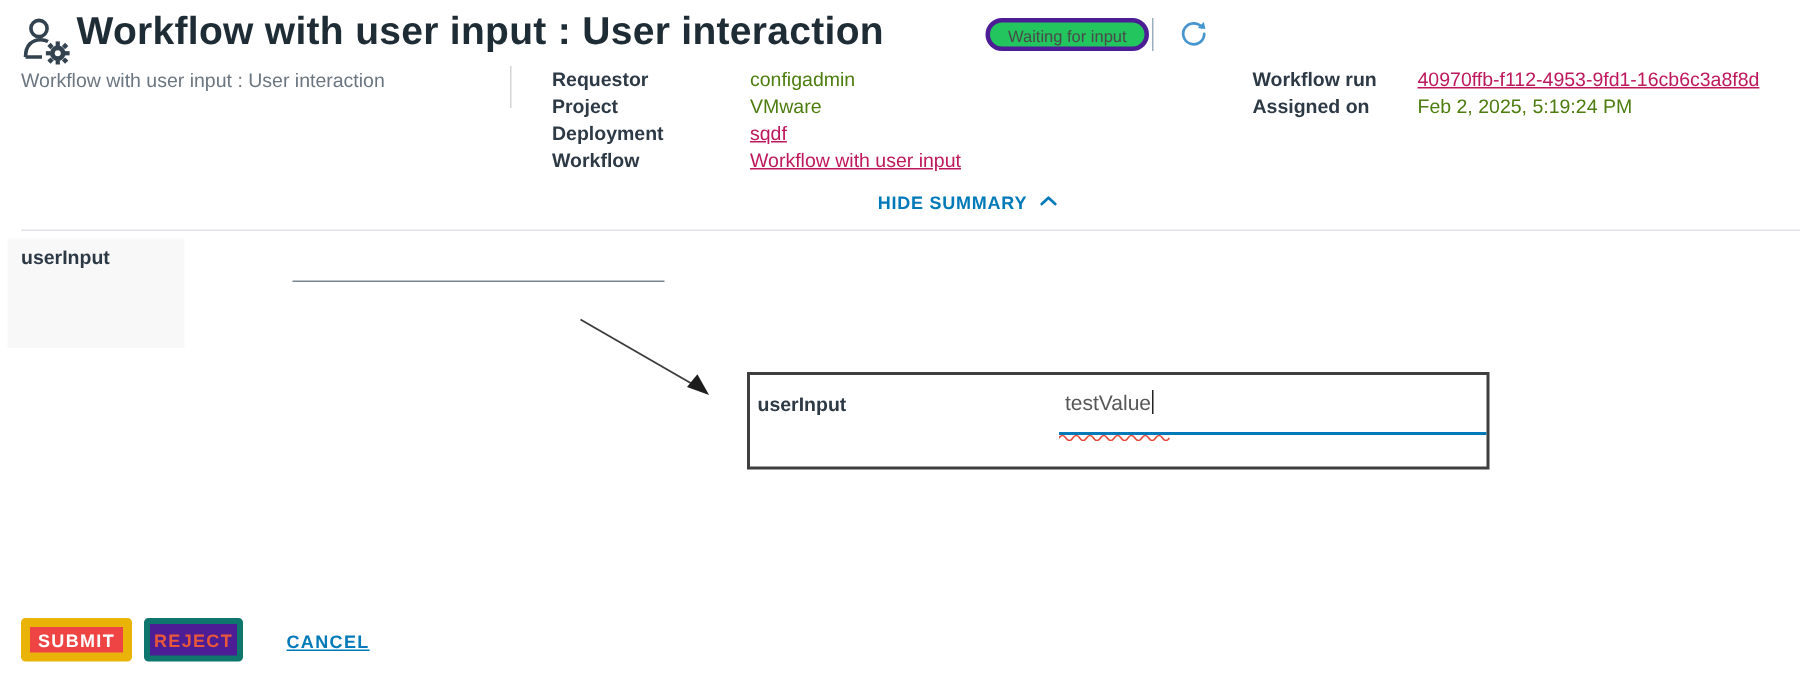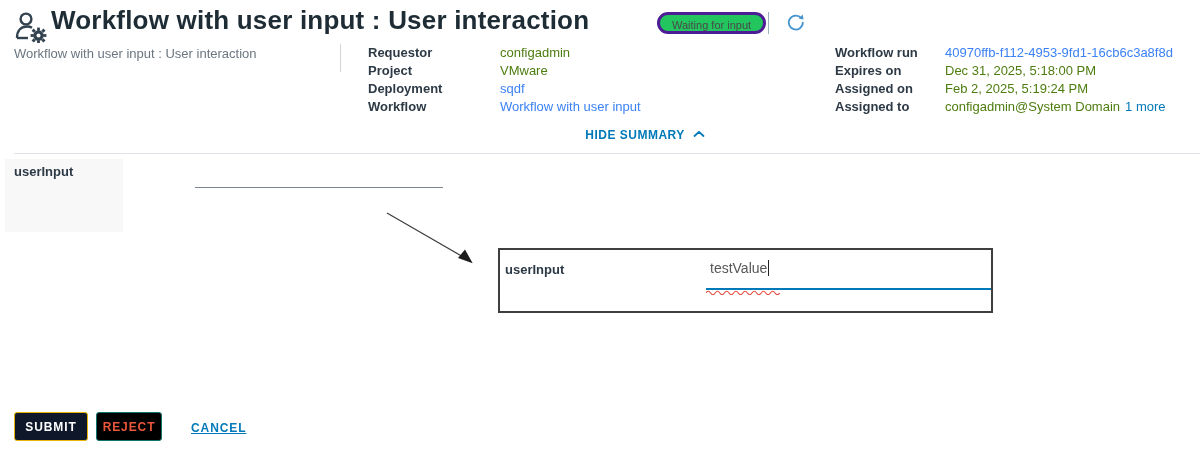--- a/index.html
+++ b/index.html
@@ -18,21 +18,21 @@
   .summary-desc { left: 14px; top: 46px; font-size: 13px; color: #6b7680; }
   .summary-vdivider { left: 340px; top: 44px; width: 1px; height: 28px; background: #d4d4d4; }
   .sum-col { top: 43px; }
   .sum-col-mid { left: 368px; }
   .sum-col-right { left: 835px; }
   .srow { display: flex; height: 18px; align-items: center; }
   .slabel { display: inline-block; font-size: 13px; font-weight: 700; color: #2d3a46; white-space: nowrap; }
   .sum-col-mid .slabel { width: 132px; }
   .sum-col-right .slabel { width: 110px; }
   .svalue { font-size: 13px; color: #4d7c0f; white-space: nowrap; }
-  .link { color: #3b82f6; cursor: pointer; }
+  .link { color: #be185d; text-decoration: underline; cursor: pointer; }
   .link-plain { color: #0079b8; text-decoration: none; cursor: pointer; margin-left: 5px; }
 
   .hide-summary { left: 0; top: 128px; width: 1290px; text-align: center; font-size: 12px; font-weight: 700; letter-spacing: 0.5px; color: #0079b8; cursor: pointer; }
   .hide-summary svg { vertical-align: 1px; margin-left: 8px; }
 
   .section-divider { left: 14px; top: 153px; width: 1186px; height: 1px; background: #e1e1e8; }
 
   
   .form-shade { left: 5px; top: 159px; width: 118px; height: 73px; background: #f8f8f9; }
   .form-label { left: 14px; top: 164px; font-size: 13px; font-weight: 700; color: #2d3a46; }
@@ -43,22 +43,22 @@
   
   .overlay-box { left: 498px; top: 248px; width: 495px; height: 65px; background: #fff; border: 2px solid #3f3f3f; }
   .overlay-label { position: absolute; left: 5px; top: 12px; font-size: 13px; font-weight: 700; color: #2d3a46; }
   .overlay-value-wrap { position: absolute; left: 210px; top: 10px; font-size: 14px; color: #575757; white-space: nowrap; }
   .caret { display: inline-block; width: 1px; height: 16px; background: #222; vertical-align: -3px; margin-left: 1px; }
   .squiggle { position: absolute; left: 206px; top: 31px; width: 74px; height: 6px; }
   .focus-underline { position: absolute; left: 206px; top: 38px; width: 285px; height: 2px; background: #0079b8; }
 
   
   .btn { position: absolute; top: 412px; height: 29px; font-family: "Liberation Sans", sans-serif; font-size: 12px; font-weight: 700; letter-spacing: 0.9px; border-radius: 3px; cursor: pointer; }
-  .btn-primary { left: 14px; width: 74px; background: #0f172a; color: #fff; border: 1px solid #eab308; }
-  .btn-outline-danger { left: 96px; width: 66px; background: #000000; color: #e9573b; border: 1px solid #0f766e; text-align: center; }
+  .btn-primary { left: 14px; width: 74px; background: #ef4444; color: #fff; border: 6px solid #eab308; }
+  .btn-outline-danger { left: 96px; width: 66px; background: #4c1d95; color: #e9573b; border: 4px solid #0f766e; text-align: center; }
   .btn-link { left: 191px; top: 413px; width: auto; background: none; border: none; color: #0079b8; text-decoration: underline; }
 </style>
 </head>
 <body>
 
 <span class="abs hdr-icon">
   <svg width="34" height="32" viewBox="0 0 34 32">
     <circle cx="13" cy="8" r="5.4" fill="none" stroke="#33424f" stroke-width="2.4"></circle>
     <path d="M4 27 c0 -8 4.5 -11.5 10 -11.5 c2 0 3.6 0.4 5 1.2" fill="none" stroke="#33424f" stroke-width="2.4"></path>
     <path d="M4 27 h11" fill="none" stroke="#33424f" stroke-width="2.4"></path>
@@ -109,31 +109,22 @@
     <span class="svalue link">Workflow with user input</span>
   </div>
 </div>
 
 <div class="abs sum-col sum-col-right">
   <div class="srow">
     <span class="slabel">Workflow run</span>
     <span class="svalue link">40970ffb-f112-4953-9fd1-16cb6c3a8f8d</span>
   </div>
   <div class="srow">
-    <span class="slabel">Expires on</span>
-    <span class="svalue">Dec 31, 2025, 5:18:00 PM</span>
-  </div>
-  <div class="srow">
     <span class="slabel">Assigned on</span>
     <span class="svalue">Feb 2, 2025, 5:19:24 PM</span>
-  </div>
-  <div class="srow">
-    <span class="slabel">Assigned to</span>
-    <span class="svalue">configadmin@System Domain</span>
-    <span class="svalue link-plain">1 more</span>
   </div>
 </div>
 
 <div class="abs hide-summary">
   <span>HIDE SUMMARY</span><svg width="12" height="8" viewBox="0 0 12 8">
       <polyline points="1.5,6 6,1.8 10.5,6" fill="none" stroke="#0079b8" stroke-width="1.8" stroke-linecap="round" stroke-linejoin="round"></polyline>
     </svg>
 </div>
 
 <div class="abs section-divider"></div>

